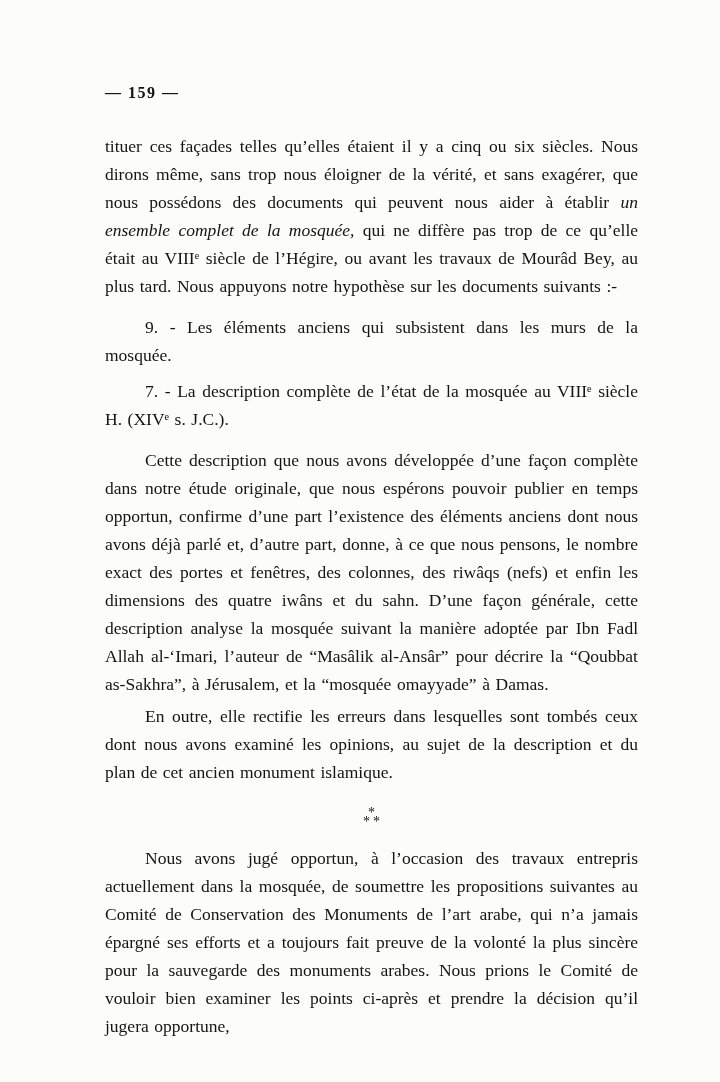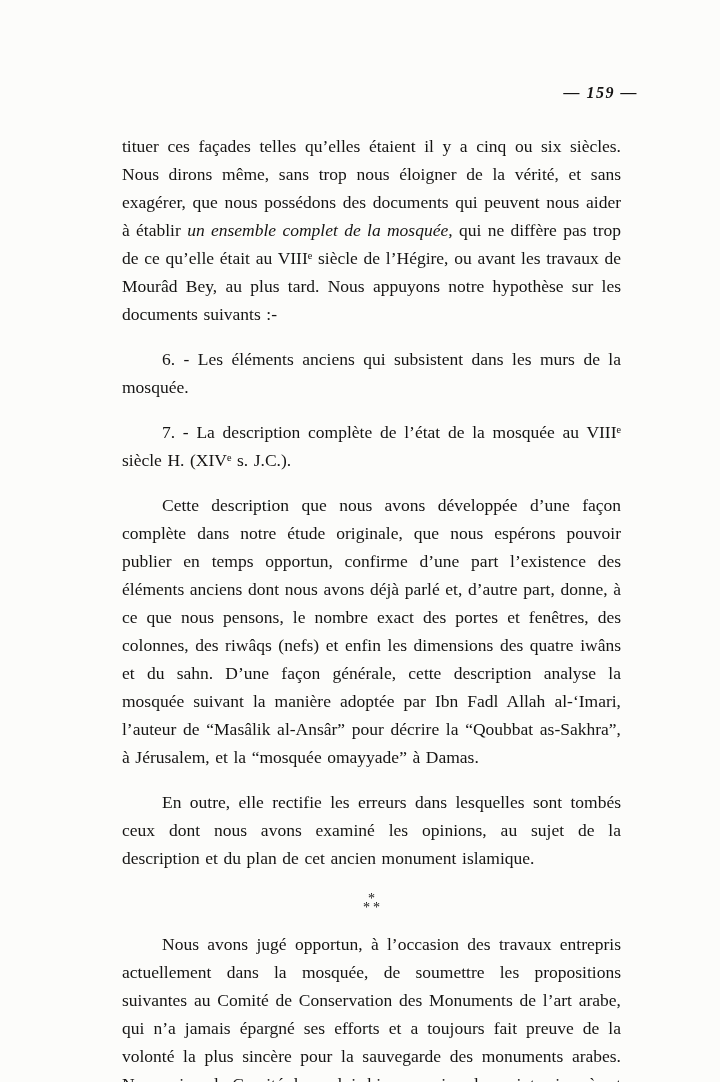--- a/index.html
+++ b/index.html
@@ -17,36 +17,35 @@
   .page {
     box-sizing: border-box;
     width: 720px;
     height: 1082px;
     padding: 84px 82px 20px 105px;
     overflow: hidden;
     position: relative;
   }
   .page-number {
     width: 533px;
-    text-align: right;
+    text-align: left;
     font-size: 16px;
     font-weight: 700;
     letter-spacing: 1.5px;
     margin: 0 0 30px 0;
-    font-style: italic;
   }
   .text-block {
     width: 533px;
     font-size: 17.5px;
     line-height: 28px;
     text-align: justify;
     word-spacing: 1.2px;
   }
   p.para {
-    margin: 17px;
+    margin: 0;
   }
   p.indent {
     text-indent: 40px;
   }
   p.gap-md { margin-top: 13px; }
   p.gap-sm { margin-top: 8px; }
   p.gap-xs { margin-top: 4px; }
   em.it {
     font-style: italic;
   }
@@ -73,21 +72,21 @@
 <body>
 
 <div class="page">
 
   <div class="page-number">— 159 —</div>
 
   <div class="text-block">
 
     <p class="para"><span>tituer ces façades telles qu’elles étaient il y a cinq ou six siècles. Nous dirons même, sans trop nous éloigner de la vérité, et sans exagérer, que nous possédons des documents qui peuvent nous aider à établir </span><em class="it">un ensemble complet de la mosquée,</em><span> qui ne diffère pas trop de ce qu’elle était au VIIIᵉ siècle de l’Hégire, ou avant les travaux de Mourâd Bey, au plus tard. Nous appuyons notre hypothèse sur les documents suivants :-</span></p>
 
-    <p class="para indent gap-md">6. - Les éléments anciens qui subsistent dans les murs de la mosquée.</p>
+    <p class="para indent gap-md">9. - Les éléments anciens qui subsistent dans les murs de la mosquée.</p>
 
     <p class="para indent gap-sm">7. - La description complète de l’état de la mosquée au VIIIᵉ siècle H. (XIVᵉ s. J.C.).</p>
 
     <p class="para indent gap-md">Cette description que nous avons développée d’une façon complète dans notre étude originale, que nous espérons pouvoir publier en temps opportun, confirme d’une part l’existence des éléments anciens dont nous avons déjà parlé et, d’autre part, donne, à ce que nous pensons, le nombre exact des portes et fenêtres, des colonnes, des riwâqs (nefs) et enfin les dimensions des quatre iwâns et du sahn. D’une façon générale, cette description analyse la mosquée suivant la manière adoptée par Ibn Fadl Allah al-‘Imari, l’auteur de “Masâlik al-Ansâr” pour décrire la “Qoubbat as-Sakhra”, à Jérusalem, et la “mosquée omayyade” à Damas.</p>
 
     <p class="para indent gap-xs">En outre, elle rectifie les erreurs dans lesquelles sont tombés ceux dont nous avons examiné les opinions, au sujet de la description et du plan de cet ancien monument islamique.</p>
 
     <div class="asterism">
       <span class="ast-top">*</span>
       <span class="ast-bottom">**</span>

